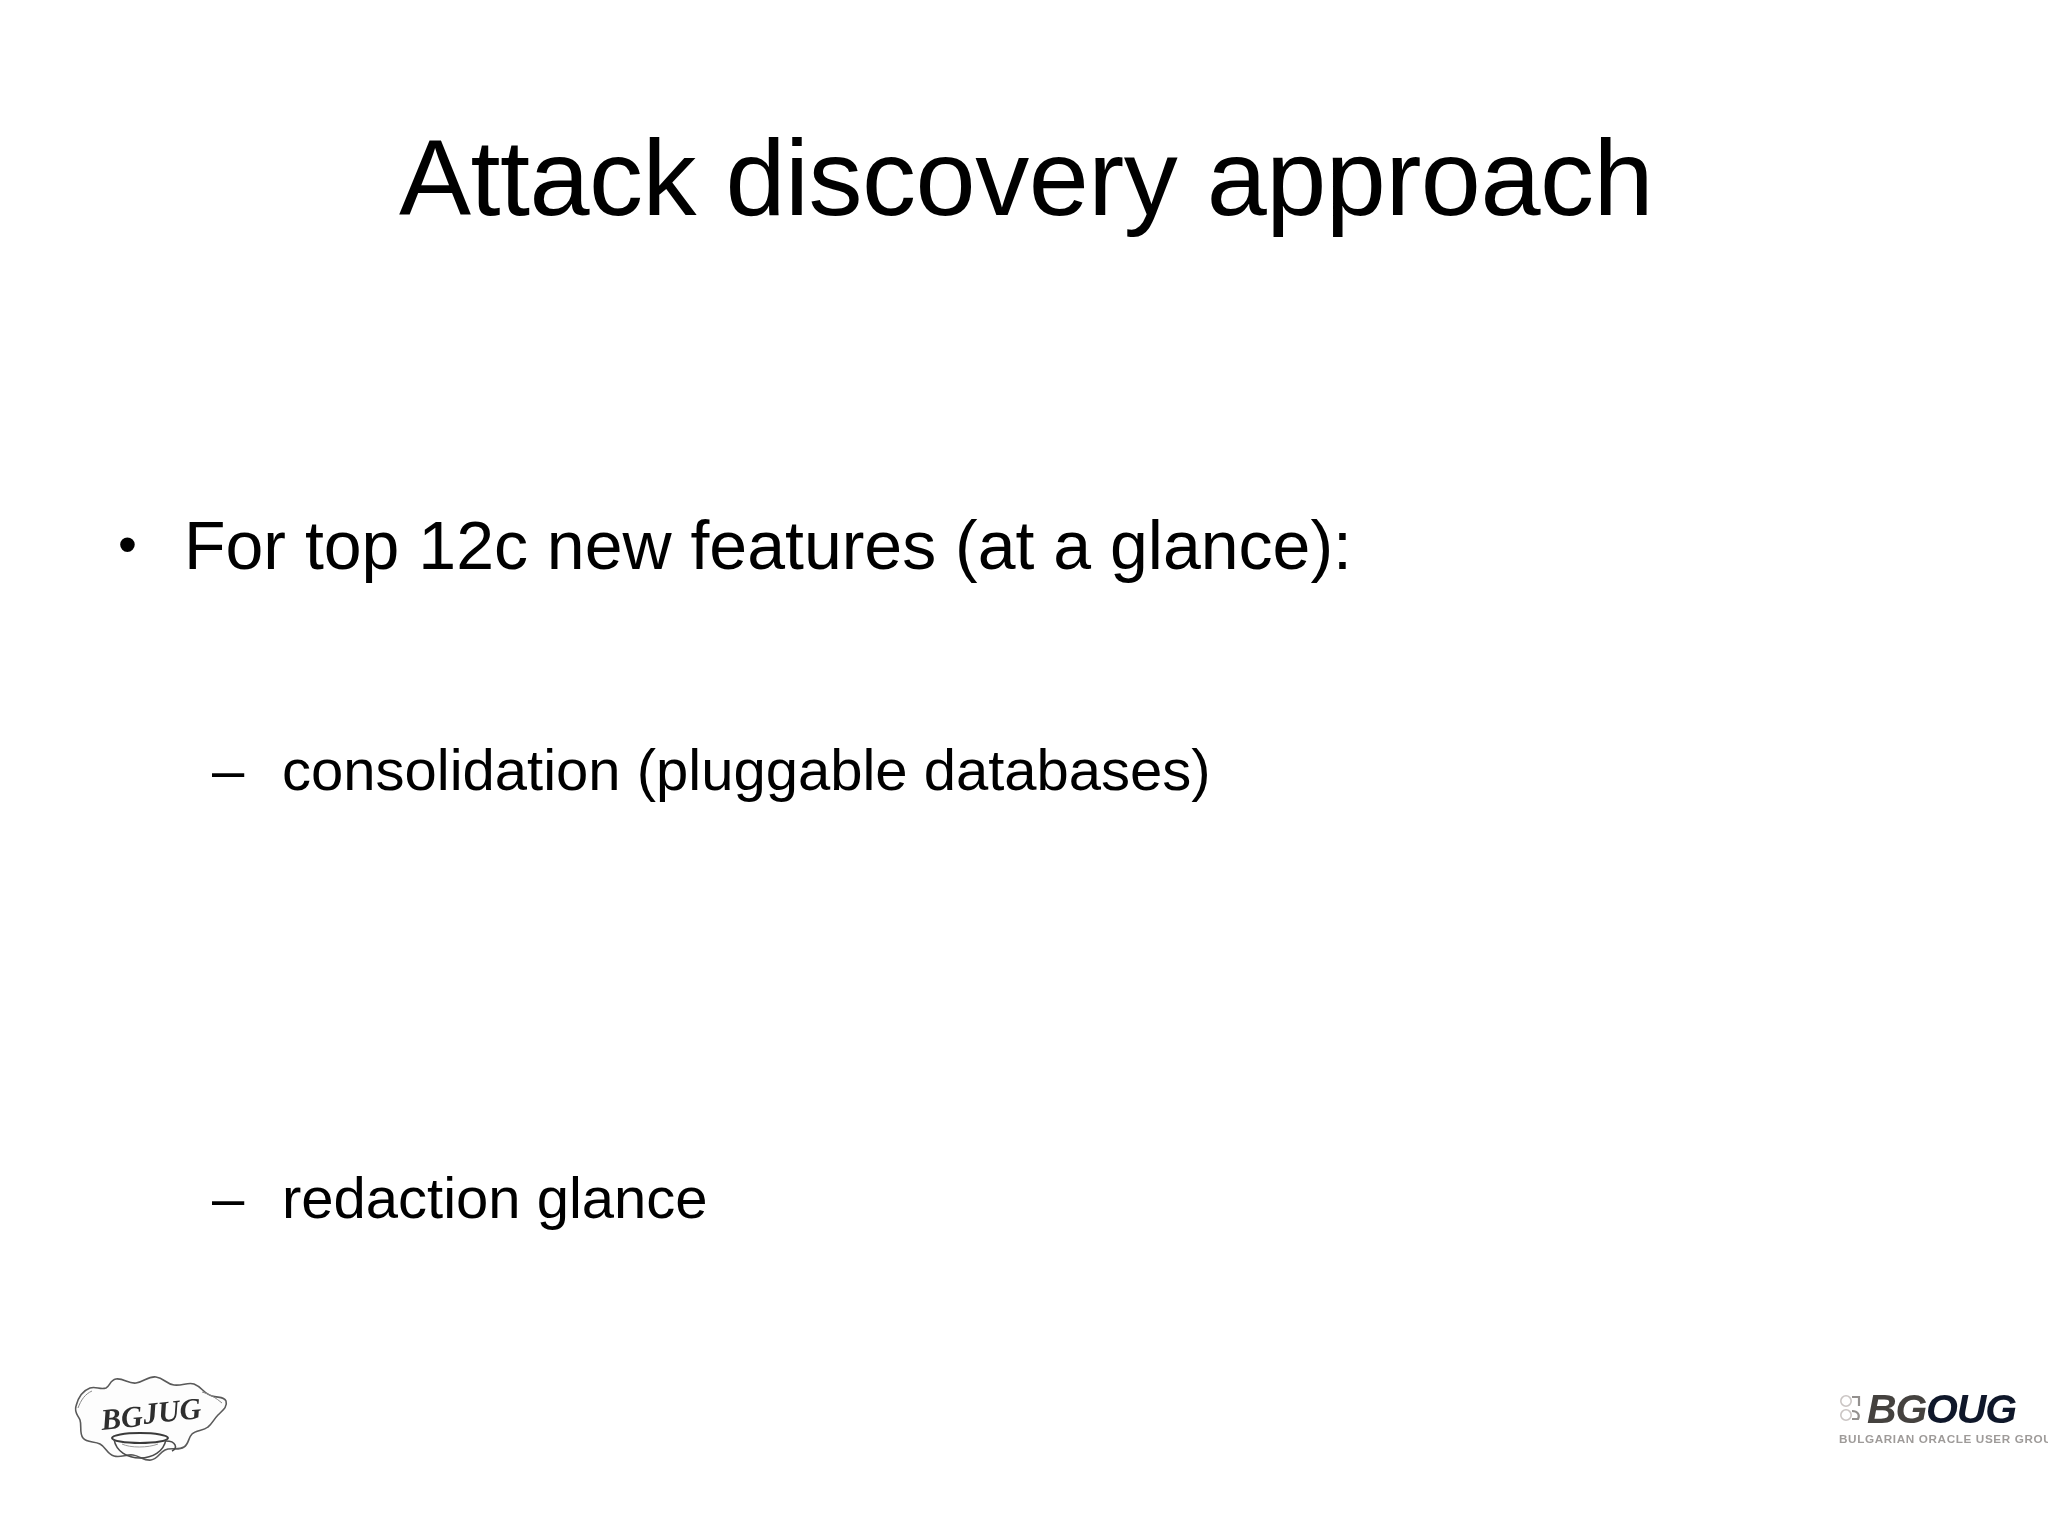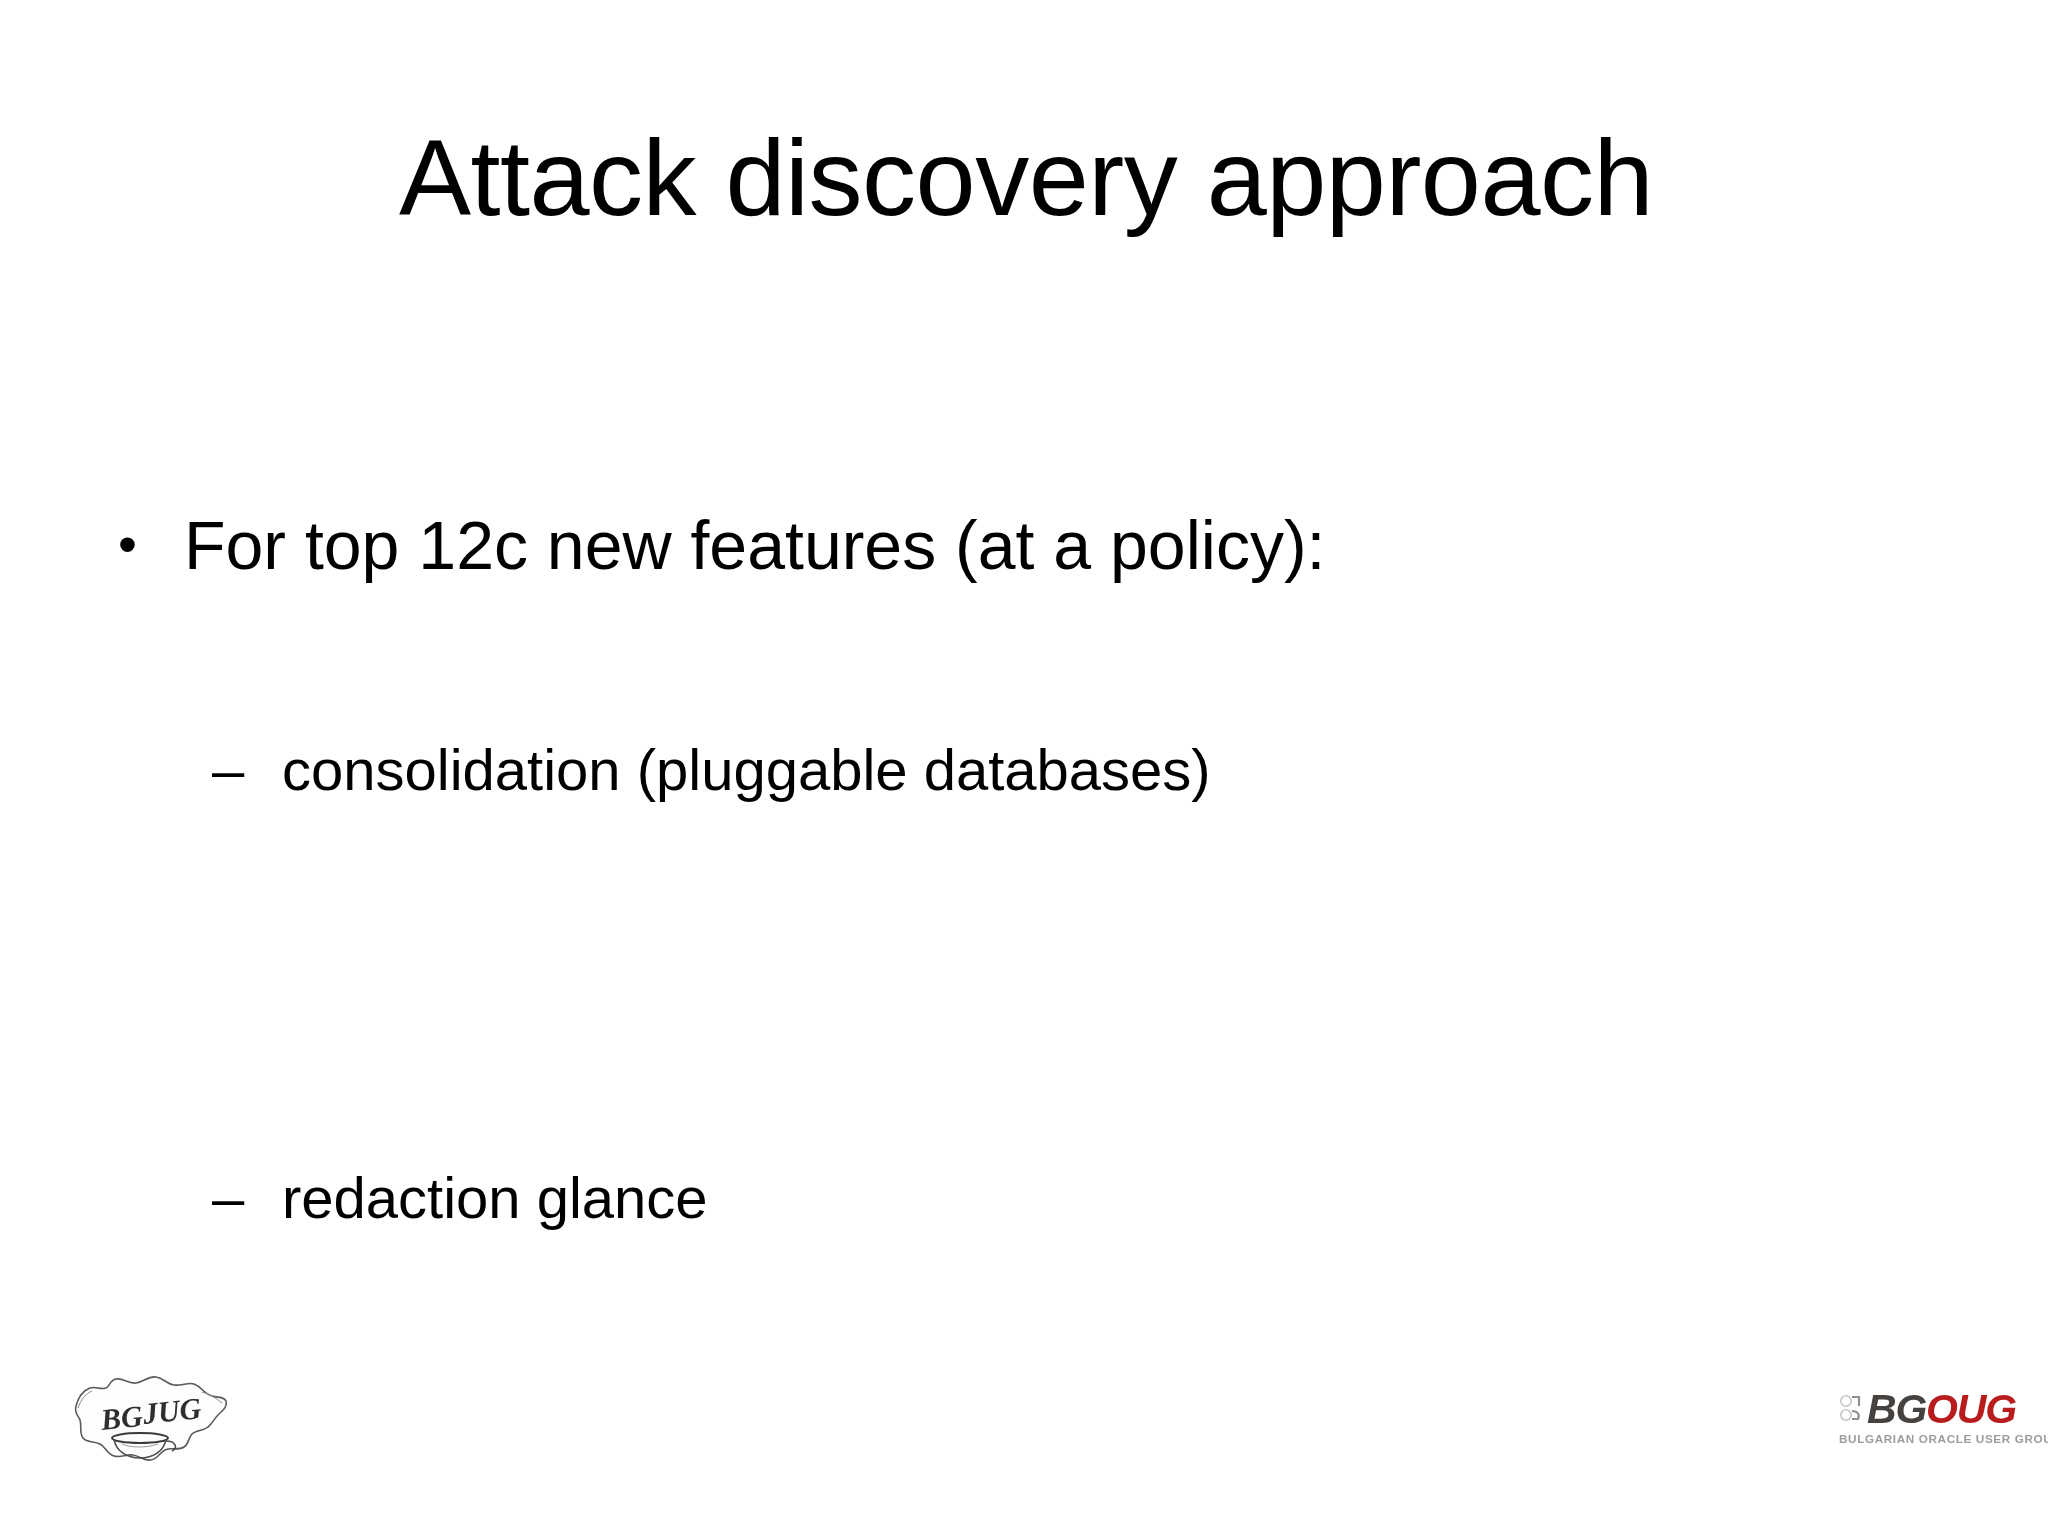--- a/index.html
+++ b/index.html
@@ -123,21 +123,21 @@
   .bgoug-emblem svg { display:block; width: 26px; height: 34px; }
   .bgoug-word {
     font-size: 41px;
     font-weight: 700;
     font-style: italic;
     letter-spacing: -1.2px;
     line-height: 1;
     white-space: nowrap;
   }
   .bgoug-bg { color: #45423f; }
-  .bgoug-oug { color: #b91c1c; }
+  .bgoug-oug { color: #0f172a; }
   .bgoug-sub {
     margin-top: 1px;
     margin-left: 1px;
     font-size: 11.5px;
     font-weight: 700;
     letter-spacing: 0.6px;
     color: #8e8a88;
     white-space: nowrap;
     transform: scaleX(1.02);
     transform-origin: left center;
@@ -148,21 +148,21 @@
 <body>
 
 <div class="slide">
 
   <div class="slide-title">Attack discovery approach</div>
 
   <div class="body-block">
 
     <div class="bullet-l1">
       <span class="marker">•</span>
-      <span class="btext">For top 12c new features (at a policy):</span>
+      <span class="btext">For top 12c new features (at a glance):</span>
     </div>
 
     <div class="bullet-l2 pos-sub1">
       <span class="marker">–</span>
       <span class="btext">consolidation (pluggable databases)</span>
     </div>
 
     <div class="bullet-l2 pos-sub2">
       <span class="marker">–</span>
       <span class="btext">redaction glance</span>

